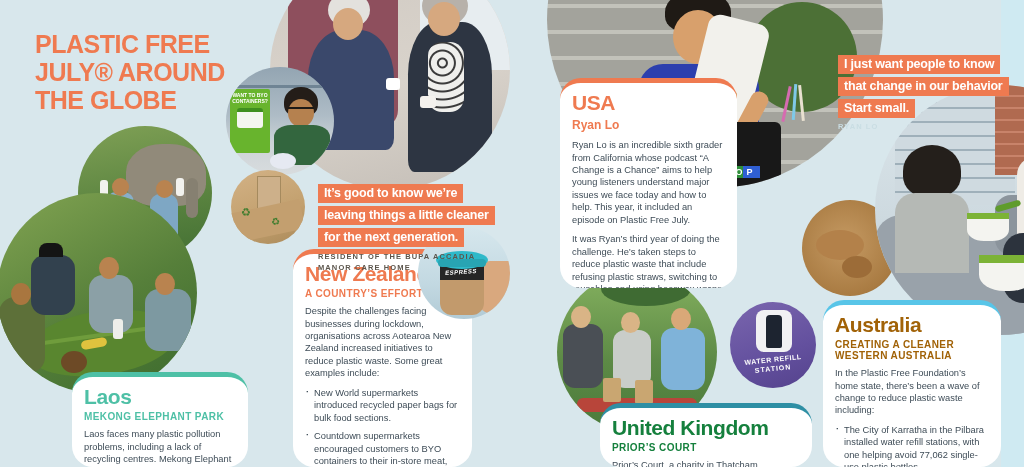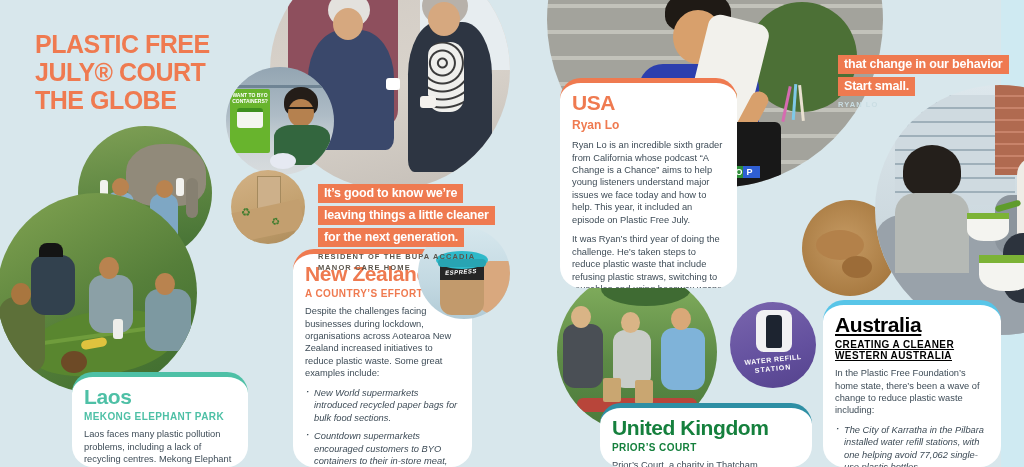--- a/index.html
+++ b/index.html
@@ -10,27 +10,27 @@
   
   .ph{position:absolute;border-radius:50%;overflow:hidden;z-index:2;}
   .ph div{position:absolute;}
   
   .box{position:absolute;background:#ffffff;z-index:3;overflow:hidden;box-sizing:border-box;border-radius:21px;}
   .box .inner{padding:9px 12px 0 12px;}
   .box h2{margin:0;font-size:21px;font-weight:800;letter-spacing:-0.4px;line-height:1.05;}
   .box h3{margin:3px 0 6px 0;font-size:10px;font-weight:700;letter-spacing:0.4px;}
   .box p,.box li{font-size:9.3px;line-height:1.34;color:#3e4c57;margin:0 0 7px 0;}
   .box ul{margin:0;padding:0;list-style:none;}
-  .box li{position:relative;padding-left:9px;margin:0 0 6px 0;font-style:italic;}
+  .box li{position:relative;padding-left:9px;margin:0 0 6px 0;}
   .box li:before{content:"\00B7";position:absolute;left:1px;top:-1px;font-weight:bold;color:#3e4c57;}
   .bt-orange{border-top:5px solid #ef7a50;}
   .bt-mint{border-top:5px solid #4ec0a6;}
   .bt-teal{border-top:5px solid #2e8fa4;}
   .bt-cyan{border-top:5px solid #58c5e8;}
-  .c-orange{color:#ef7a50;} .c-mint{color:#4ec0a6;} .c-teal{color:#15803d;} .c-cyan{color:#000000;text-decoration:underline;}
+  .c-orange{color:#ef7a50;} .c-mint{color:#4ec0a6;} .c-teal{color:#15803d;} .c-cyan{color:#a16207;}
   
   #title{position:absolute;left:35px;top:30px;z-index:1;margin:0;
     color:#ef7a50;font-size:25px;font-weight:800;letter-spacing:-0.5px;line-height:1.12;}
   #title span{display:block;}
   
   .quote{position:absolute;z-index:5;}
   .quote .ql{display:table;background:#ef7a50;color:#ffffff;font-weight:800;
     font-size:12.5px;letter-spacing:-0.2px;padding:2px 6px 3px 6px;margin:0 0 3px 0;white-space:nowrap;}
   .attr{font-size:7.5px;font-weight:700;letter-spacing:1.1px;line-height:1.5;}
   #quote-care .attr{color:#5c564d;width:160px;margin-top:4px;}
@@ -221,30 +221,31 @@
     <div style="left:22px;top:38px;width:44px;height:50px;background:#c29a6c;border-radius:4px 4px 12px 12px;"></div>
     <div style="left:22px;top:38px;width:44px;height:15px;background:#262626;">
       <div class="sign-text" style="left:5px;top:4px;font-size:6px;font-style:italic;letter-spacing:0.5px;transform:rotate(-4deg);">ESPRESS</div>
     </div>
     <div style="left:18px;top:24px;width:52px;height:18px;background:#2fb9c9;border-radius:50%;"></div>
     <div style="left:20px;top:32px;width:48px;height:8px;background:#28a4b3;border-radius:4px;"></div>
   </div>
 
   <h1 id="title">
     <span>PLASTIC FREE</span>
-    <span>JULY® COURT</span>
+    <span>JULY® AROUND</span>
     <span>THE GLOBE</span>
   </h1>
 
   <div class="quote" id="quote-care" style="left:318px;top:184px;">
     <div class="ql">It’s good to know we’re</div>
     <div class="ql">leaving things a little cleaner</div>
     <div class="ql">for the next generation.</div>
     <div class="attr">RESIDENT OF THE BUPA ACCADIA MANOR CARE HOME</div>
   </div>
 
   <div class="quote" id="quote-ryan" style="left:838px;top:55px;">
+    <div class="ql">I just want people to know</div>
     <div class="ql">that change in our behavior</div>
     <div class="ql">Start small.</div>
     <div class="attr">RYAN LO</div>
   </div>
 
 </div>
 
 </body></html>

